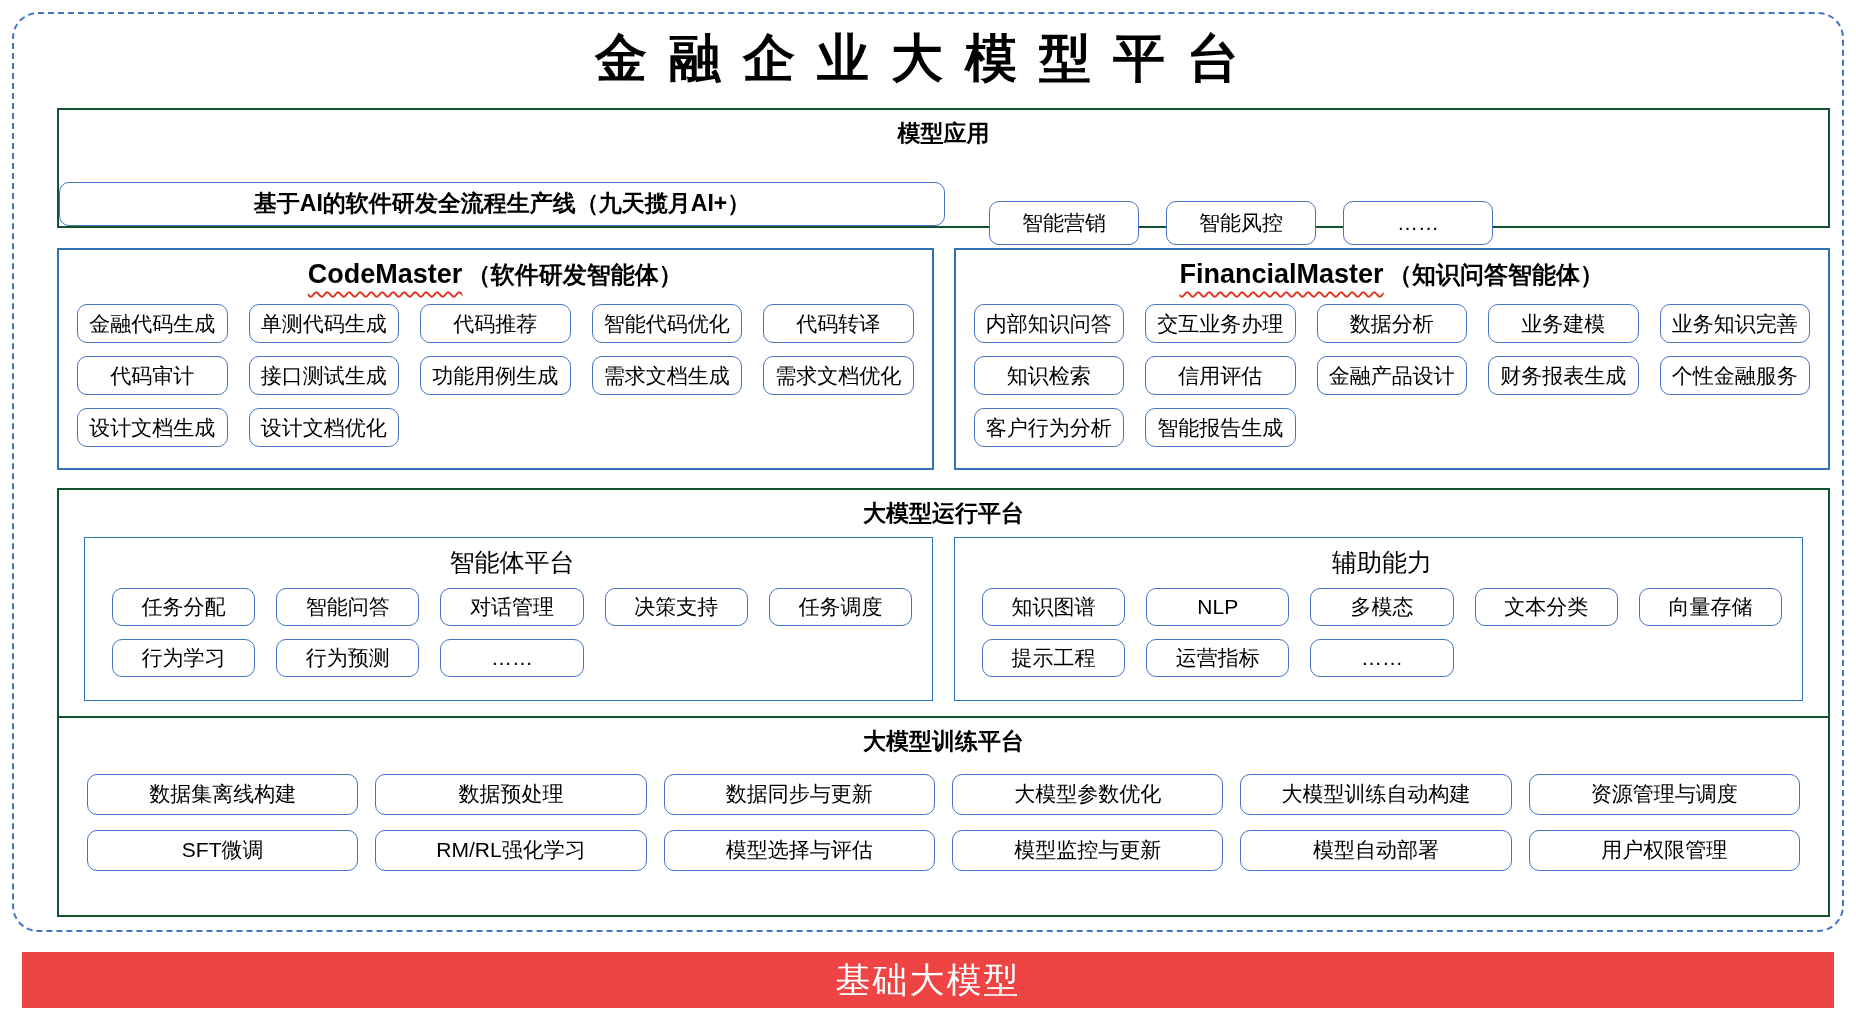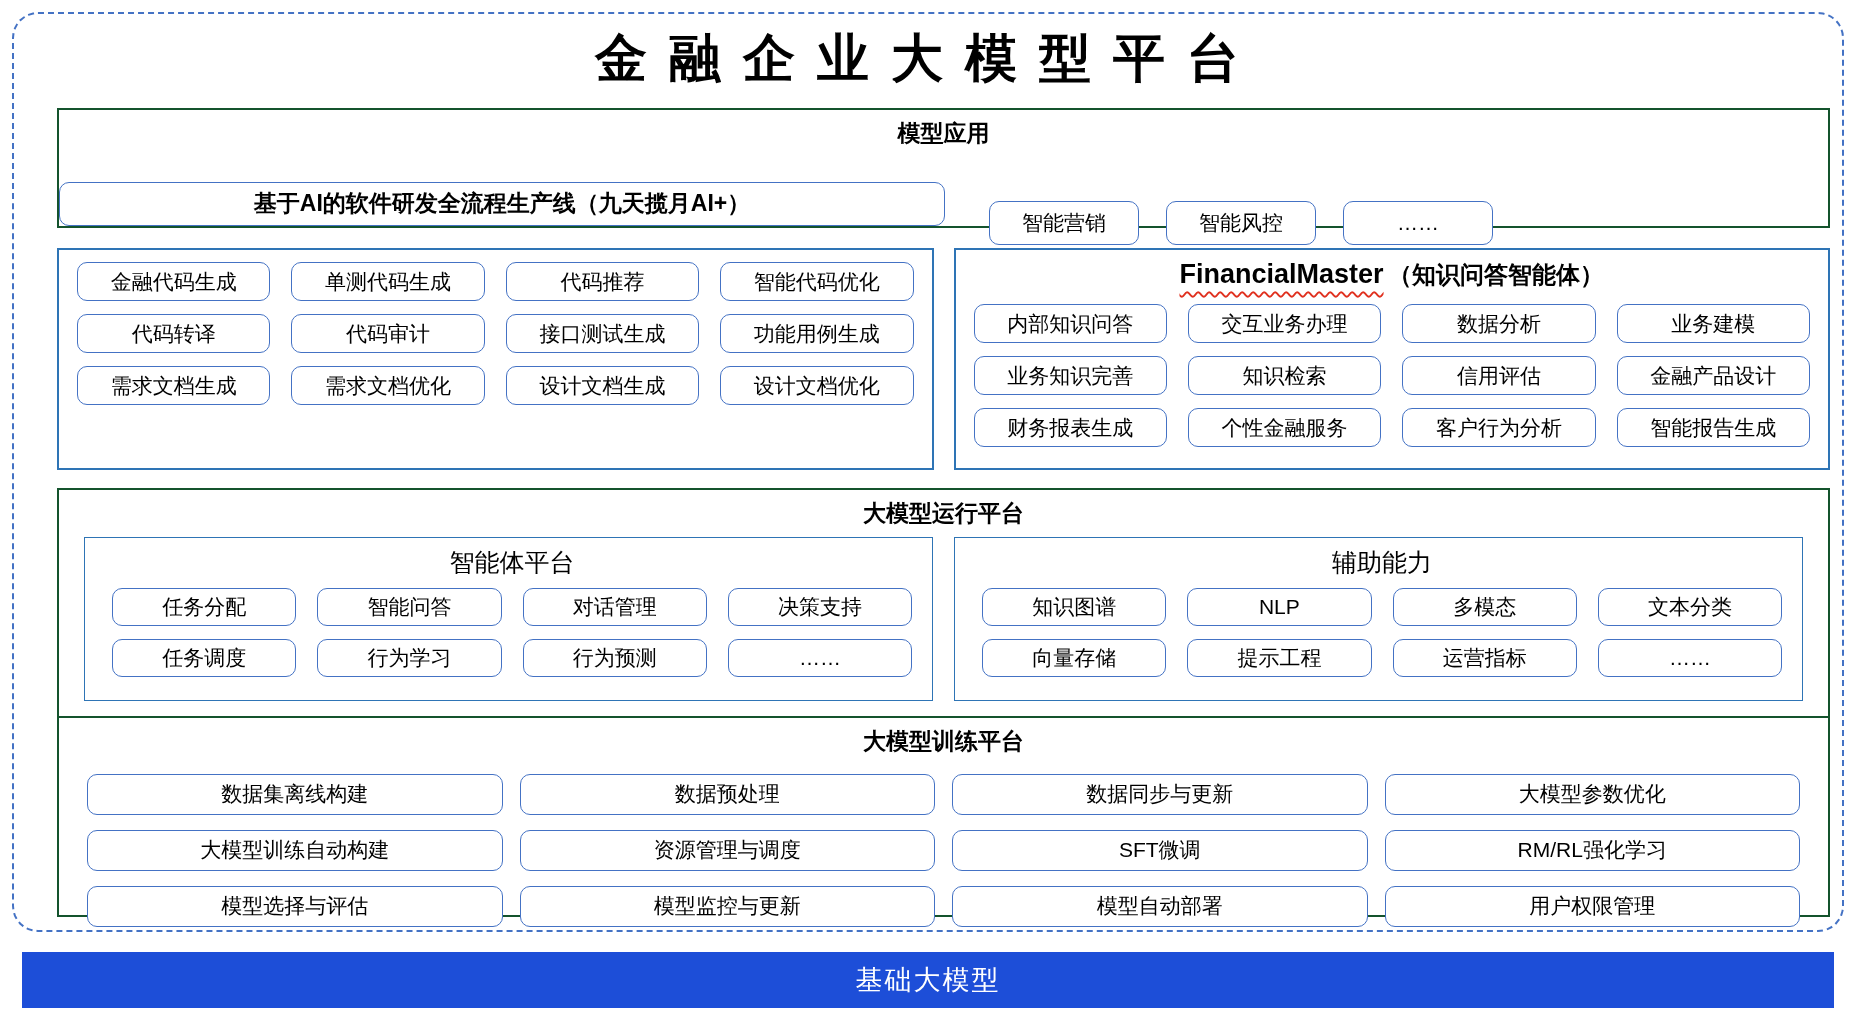--- a/index.html
+++ b/index.html
@@ -49,49 +49,49 @@
     text-align:center;margin-top:6px;line-height:1.35;white-space:nowrap;
   }
   .panel-header .en{
     font-size:27px;font-weight:bold;
     text-decoration-line:underline;text-decoration-style:wavy;
     text-decoration-color:#E0301E;text-decoration-thickness:2px;
     text-underline-offset:8px;
   }
   .panel-header .zh{font-size:24px;font-weight:bold;}
   .grid4{
-    display:grid;grid-template-columns:repeat(4,1fr);
+    display:grid;grid-template-columns:repeat(5,1fr);
     column-gap:21px;row-gap:13px;margin:12px 18px 0 18px;
   }
   .grid4 .ib{height:39px;}
   
   .sec3{top:488px;height:230px;}
   .s3-row{display:flex;gap:21px;margin:8px 25px 0 25px;}
   .subpanel{
     flex:1;border:1.5px solid #2E74B5;box-sizing:border-box;height:164px;padding-left:7px;
   }
   .subpanel-header{
     text-align:center;font-size:25px;font-weight:normal;
     margin-top:8px;line-height:1.3;
   }
   .subpanel .grid4{margin:10px 20px 8px 20px;}
   .subpanel .ib{height:38px;}
   
   .sec4{top:716px;height:201px;}
   .grid6{
-    display:grid;grid-template-columns:repeat(4,1fr);
+    display:grid;grid-template-columns:repeat(6,1fr);
     column-gap:17px;row-gap:15px;margin:17px 28px 0 28px;
   }
   .grid6 .ib{height:41px;}
   
   .foundation{
     position:absolute;left:22px;top:952px;width:1812px;height:56px;
-    background:#1d4ed8;color:#ffffff;
+    background:#ef4444;color:#ffffff;
     display:flex;align-items:center;justify-content:center;
-    font-size:27px;letter-spacing:2px;
+    font-size:35px;letter-spacing:2px;
   }
 </style>
 </head>
 <body>
 
 <div class="frame"></div>
 
 <div class="main-title">金融企业大模型平台</div>
 
 <div class="sec sec1">
@@ -100,20 +100,24 @@
     <div class="ib s1-big">基于AI的软件研发全流程生产线（九天揽月AI+）</div>
     <div class="ib s1-small first">智能营销</div>
     <div class="ib s1-small">智能风控</div>
     <div class="ib s1-small">……</div>
   </div>
 </div>
 
 <div class="sec2">
 
   <div class="panel">
+    <div class="panel-header">
+      <span class="en">CodeMaster</span>
+      <span class="zh">（软件研发智能体）</span>
+    </div>
     <div class="grid4">
       <div class="ib">金融代码生成</div>
       <div class="ib">单测代码生成</div>
       <div class="ib">代码推荐</div>
       <div class="ib">智能代码优化</div>
       <div class="ib">代码转译</div>
       <div class="ib">代码审计</div>
       <div class="ib">接口测试生成</div>
       <div class="ib">功能用例生成</div>
       <div class="ib">需求文档生成</div>

